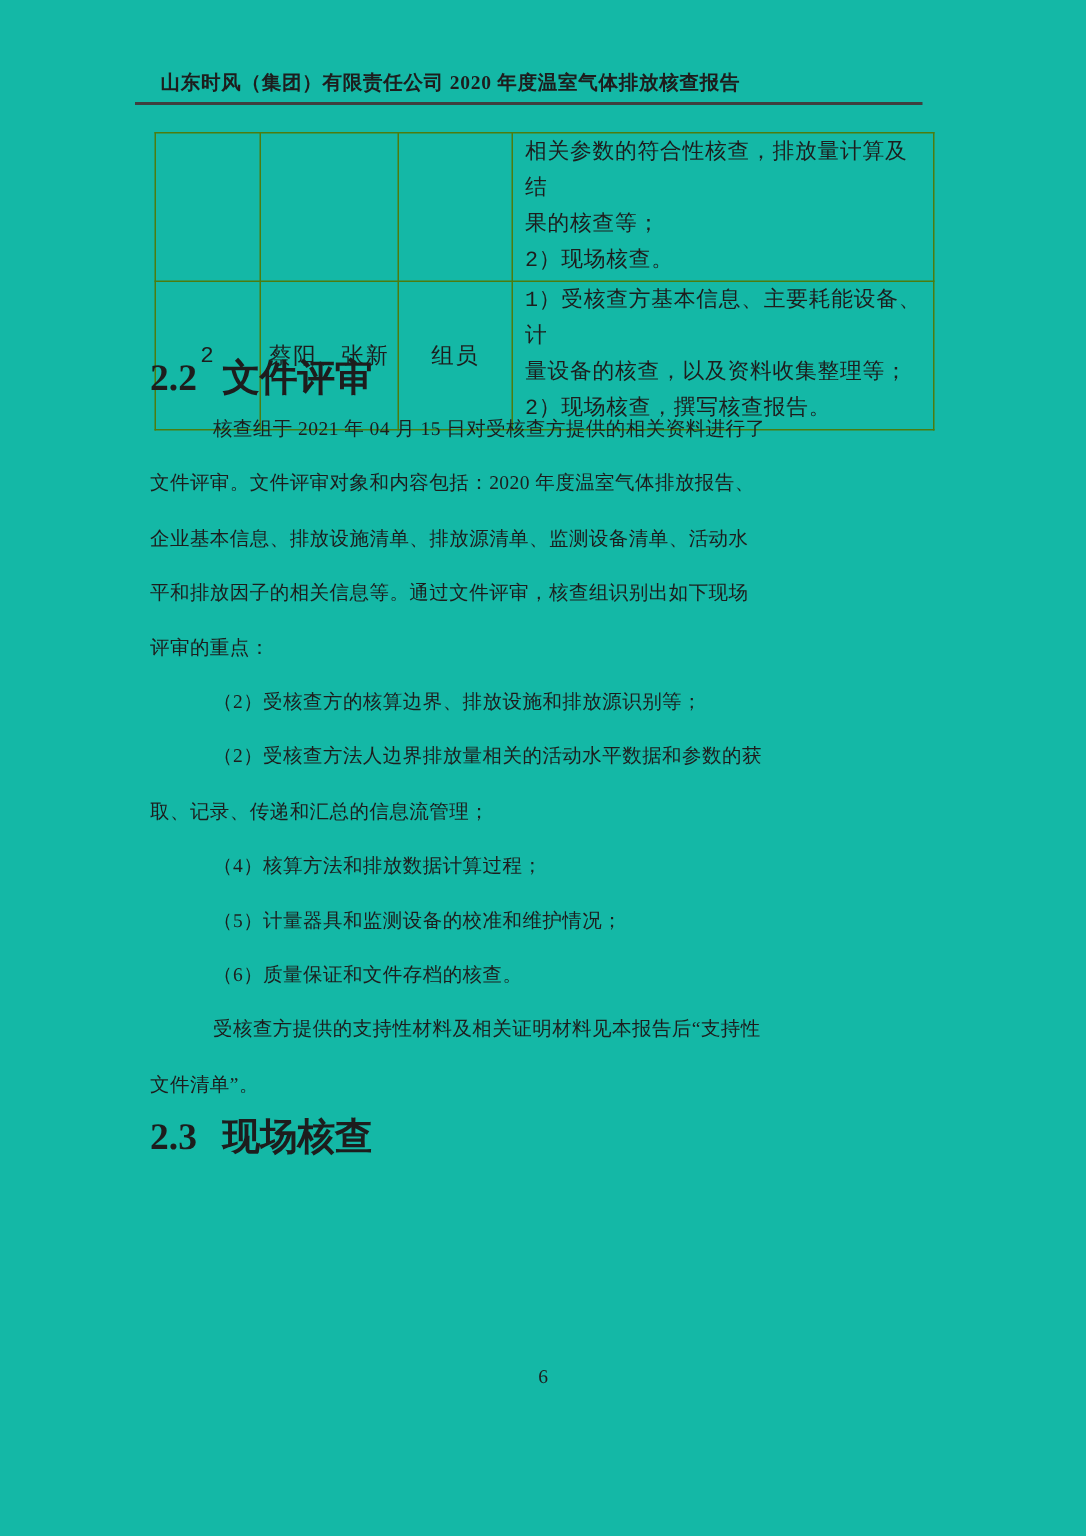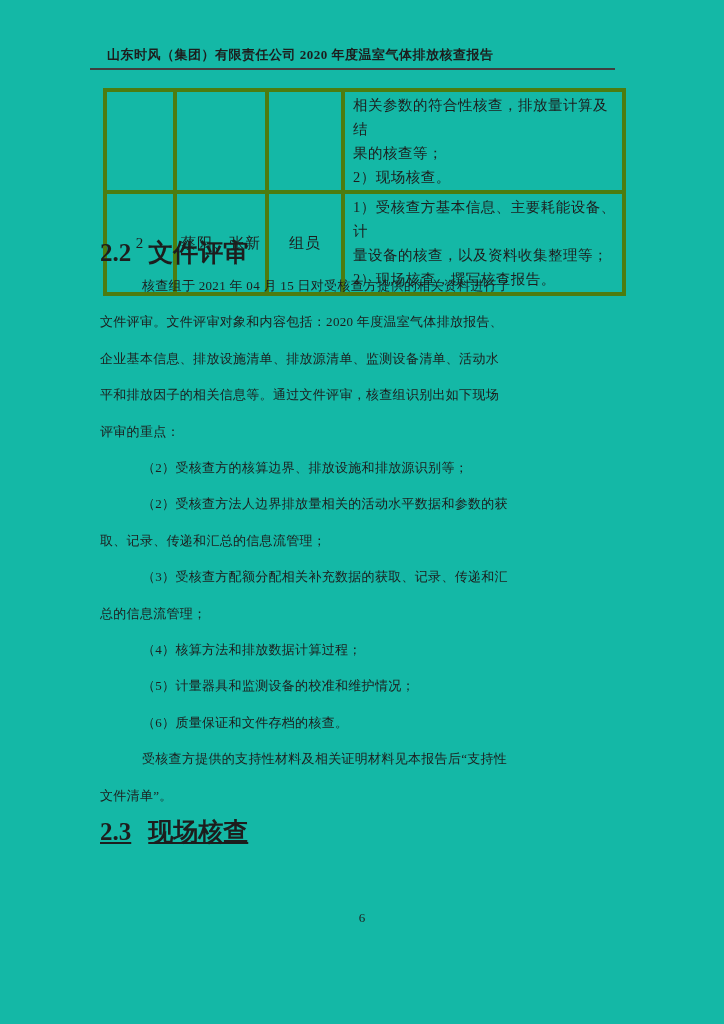--- a/index.html
+++ b/index.html
@@ -39,23 +39,24 @@
   
   .team-table {
     position: absolute;
     left: 103px;
     top: 88px;
     width: 519px;
     border-collapse: collapse;
     table-layout: fixed;
   }
   .team-table td {
-    border: 4px solid #4d7c0f;
+    border: 1px solid #4d7c0f;
     box-sizing: border-box;
     overflow: hidden;
+    font-family: Liberation Mono, monospace;
   }
   .team-table .row-1 { height: 73px; }
   .team-table .row-2 { height: 71px; }
   .cell-center {
     text-align: center;
     vertical-align: middle;
     font-size: 15px;
     letter-spacing: 1px;
   }
   .cell-duty {
@@ -84,21 +85,21 @@
   }
   .sec-heading .sec-num { margin-right: 17px; }
   .para {
     margin: 0;
     font-size: 13px;
     line-height: 36.4px;
     white-space: pre-line;
     text-indent: 42px;
     letter-spacing: 0.3px;
   }
-  .heading-2-3 { margin-top: 3px; text-decoration: underline; }
+  .heading-2-3 { margin-top: 3px; }
 
   
   .page-num {
     position: absolute;
     left: 0;
     right: 0;
     top: 910px;
     text-align: center;
     font-size: 13px;
   }
@@ -146,22 +147,20 @@
 
     <p class="para">核查组于 2021 年 04 月 15 日对受核查方提供的相关资料进行了
 文件评审。文件评审对象和内容包括：2020 年度温室气体排放报告、
 企业基本信息、排放设施清单、排放源清单、监测设备清单、活动水
 平和排放因子的相关信息等。通过文件评审，核查组识别出如下现场
 评审的重点：</p>
 
     <p class="para">（2）受核查方的核算边界、排放设施和排放源识别等；</p>
     <p class="para">（2）受核查方法人边界排放量相关的活动水平数据和参数的获
 取、记录、传递和汇总的信息流管理；</p>
-    <p class="para">（3）受核查方配额分配相关补充数据的获取、记录、传递和汇
-总的信息流管理；</p>
     <p class="para">（4）核算方法和排放数据计算过程；</p>
     <p class="para">（5）计量器具和监测设备的校准和维护情况；</p>
     <p class="para">（6）质量保证和文件存档的核查。</p>
 
     <p class="para">受核查方提供的支持性材料及相关证明材料见本报告后“支持性
 文件清单”。</p>
 
     <h2 class="sec-heading heading-2-3">
       <span class="sec-num">2.3</span><span>现场核查</span>
     </h2>

